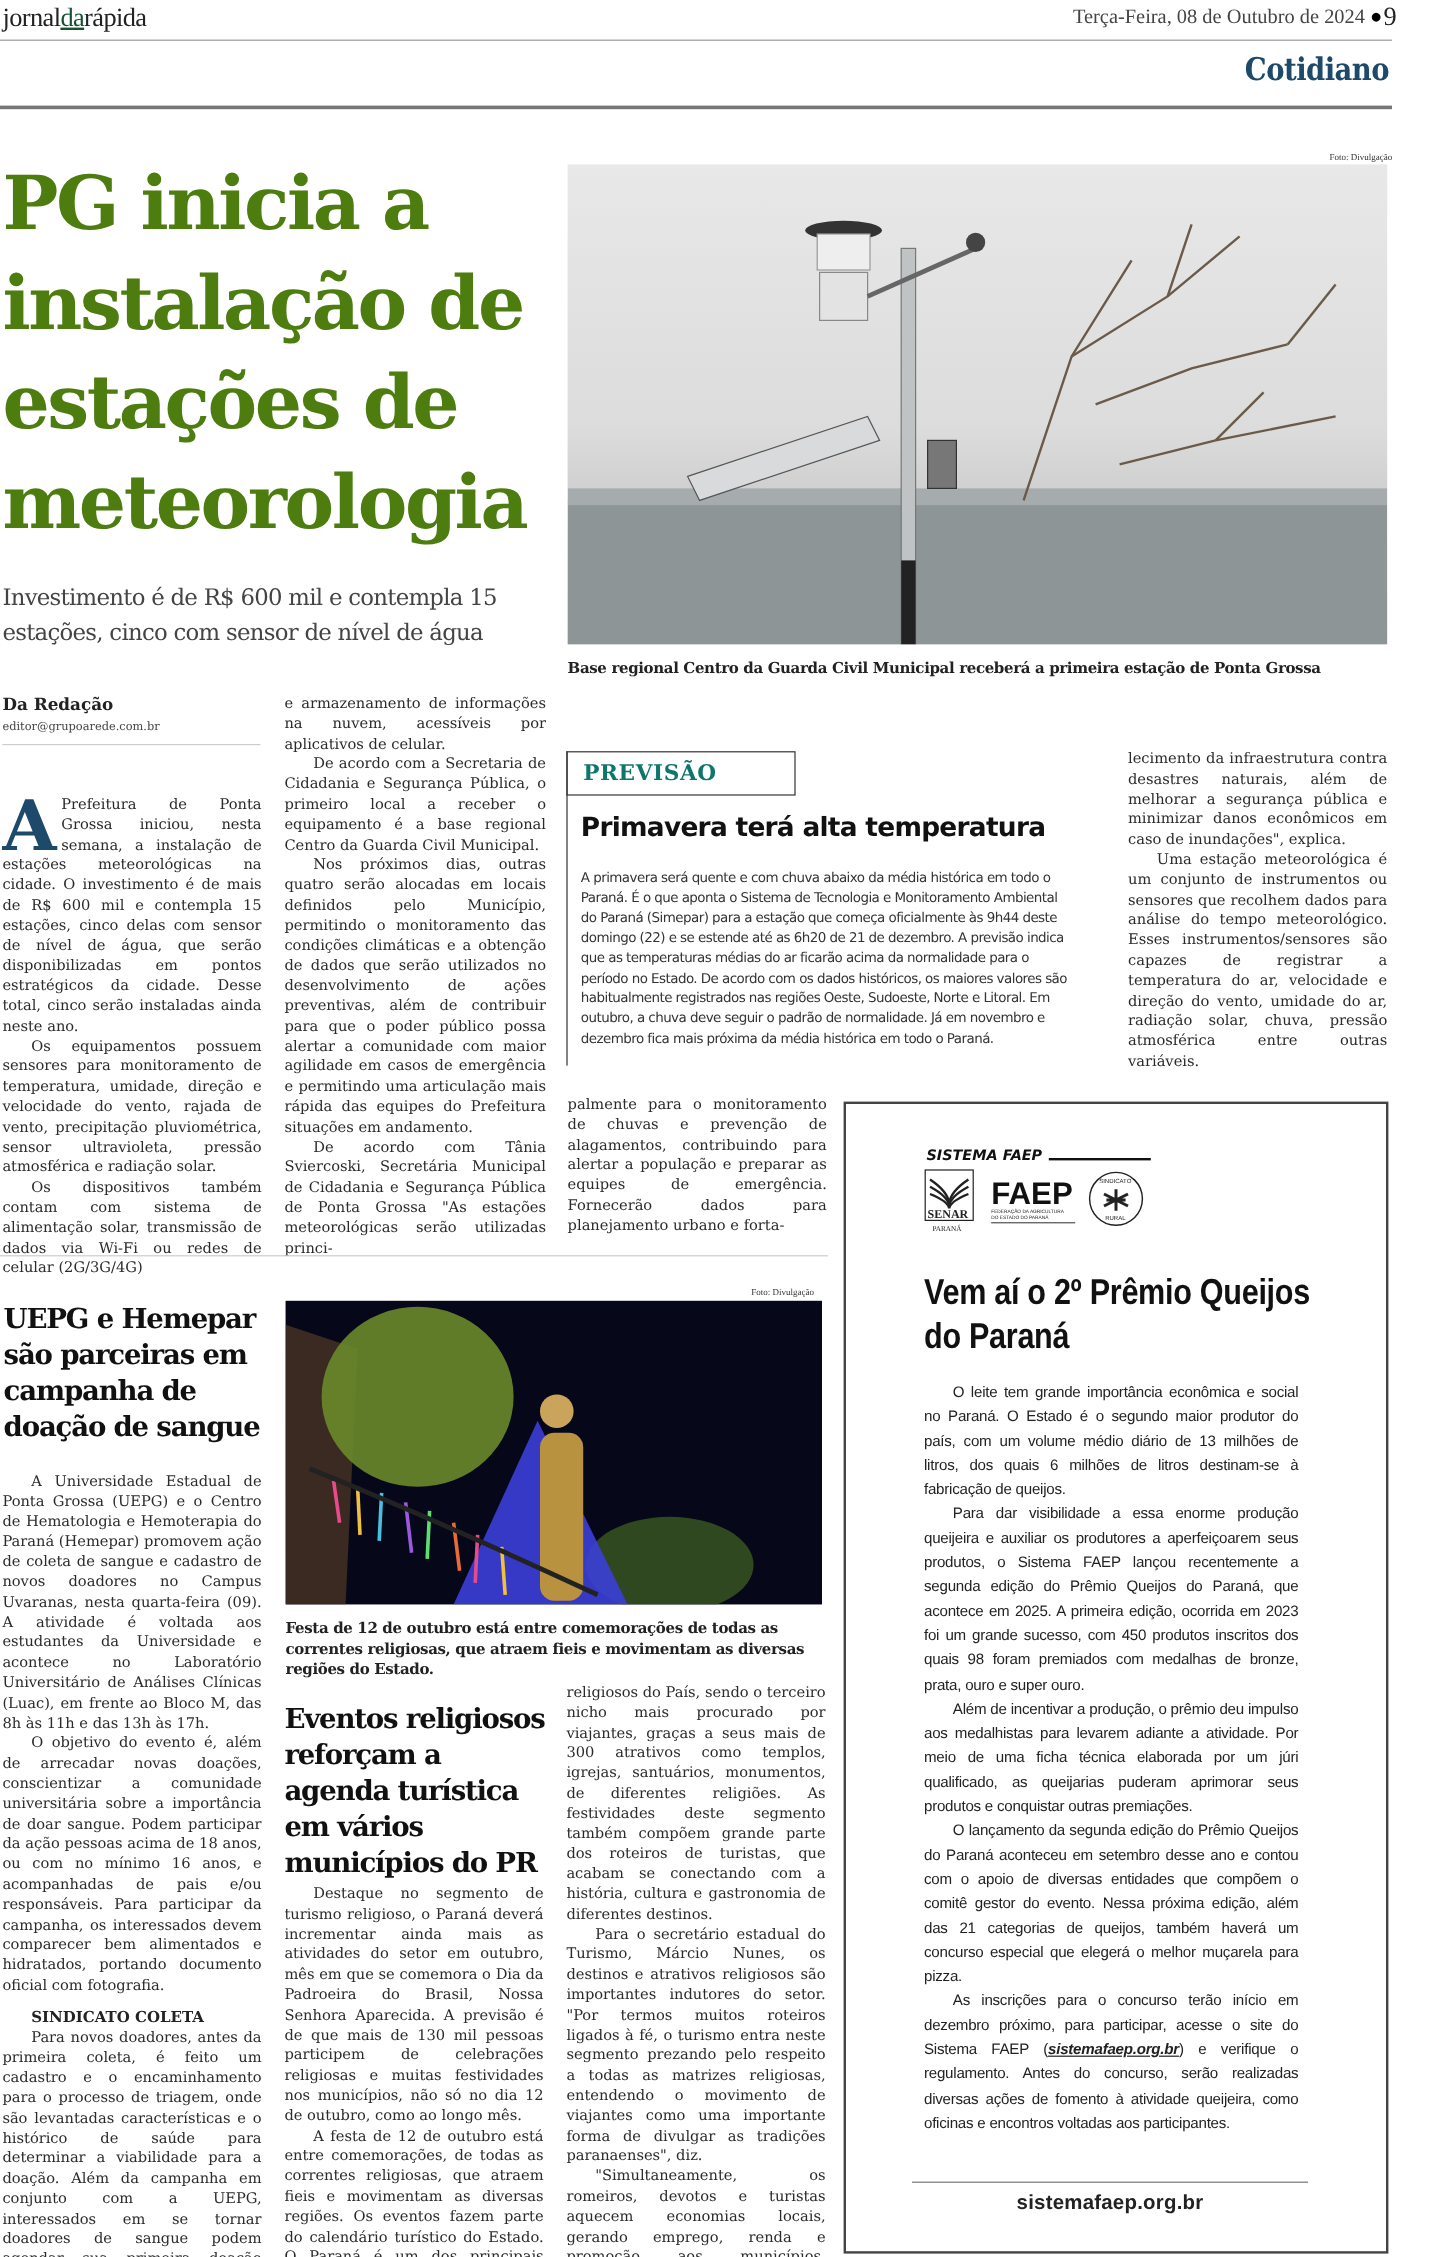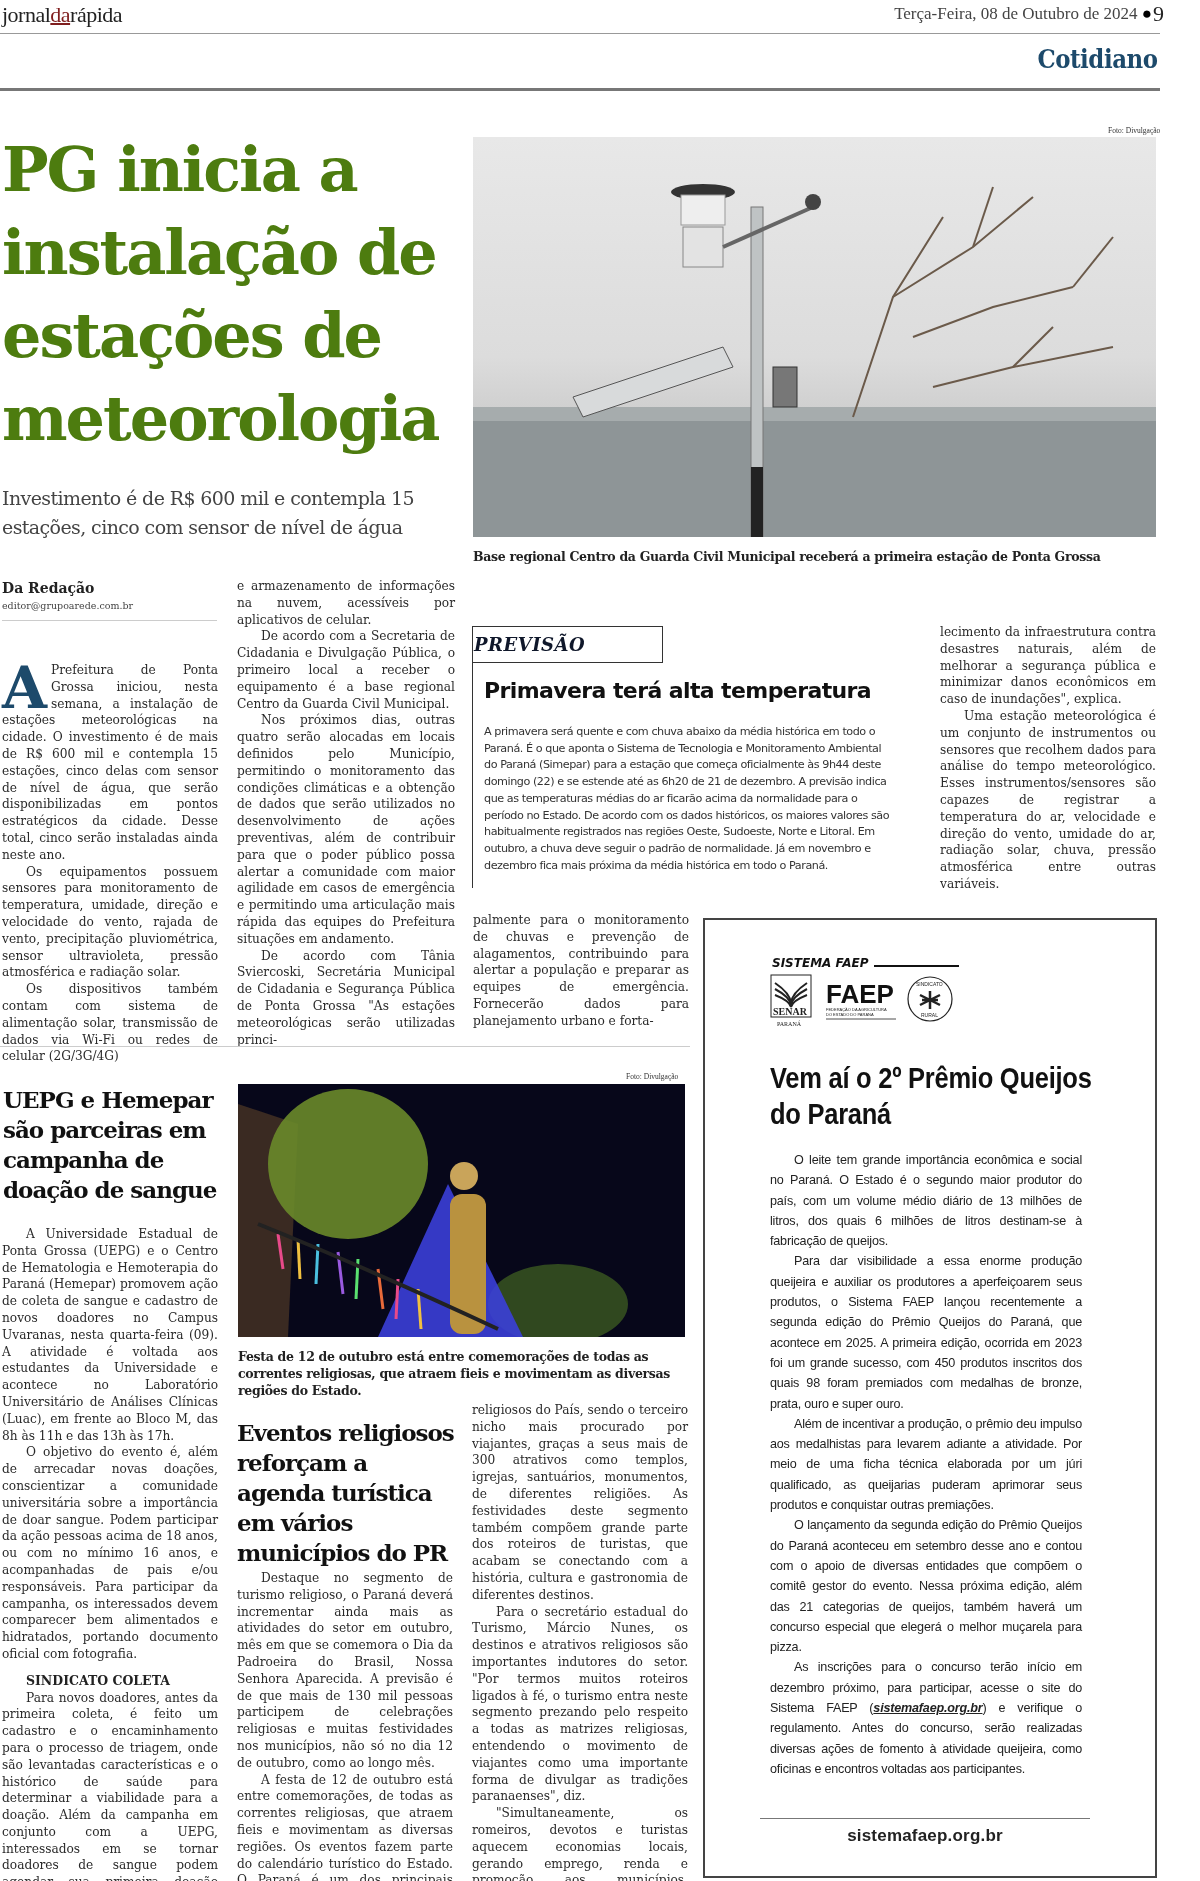--- a/index.html
+++ b/index.html
@@ -2,21 +2,21 @@
 <html><head>
 <meta charset="utf-8">
 <style>
   * { box-sizing: border-box; margin: 0; padding: 0; }
   html, body { width: 1200px; height: 1881px; background: #fff; overflow: hidden; }
   body { position: relative; font-family: "DejaVu Serif", serif; color: #222; }
   .abs { position: absolute; }
 
   
   .logo { left: 2px; top: 2px; font-family: "Liberation Serif", serif; font-size: 22px; letter-spacing: -0.5px; color: #222; }
-  .logo .da { color: #7f1d1d; text-decoration: underline; text-decoration-thickness: 2px; }
+  .logo .da { color: #14532d; text-decoration: underline; text-decoration-thickness: 2px; }
   .dateline { right: 48px; top: 4px; font-family: "Liberation Serif", serif; font-size: 17px; color: #444; }
   .dateline .dot { color:#000; font-weight:bold; }
   .pagenum { right: 36px; top: 1px; font-family: "Liberation Serif", serif; font-size: 22px; color:#222; }
   .rule-top { left: 0; top: 33px; width: 1160px; height: 1px; background: #999; }
   .section { right: 42px; top: 44px; font-family: "DejaVu Serif", serif; font-weight: bold; font-size: 26px; color: #1d4a6b; letter-spacing: -0.5px; transform: scaleX(0.88); transform-origin: right; }
   .rule-section { left: 0; top: 88px; width: 1160px; height: 3px; background: #777; }
 
   
   .headline { left: 2px; top: 128px; width: 460px; font-family: "DejaVu Serif", serif; font-weight: bold; font-size: 62px; line-height: 83px; color: #4d7c0f; letter-spacing: -2px; }
   .deck { left: 2px; top: 484px; width: 460px; font-family: "DejaVu Serif", serif; font-size: 19px; line-height: 29px; color: #444; letter-spacing: -0.6px; }
@@ -31,21 +31,21 @@
 
   
   .credit { font-size: 7.5px; color:#333; font-family: "Liberation Serif", serif; }
 
   
   .photo1 { left: 473px; top: 137px; width: 683px; height: 400px; background: linear-gradient(180deg,#e8e8e8 0%, #dcdcdc 55%, #c9c9c9 75%, #aeb3b4 100%); overflow: hidden; }
   .caption { font-family: "DejaVu Serif", serif; font-weight: bold; font-size: 12.5px; line-height: 17px; color: #222; letter-spacing: -0.3px; }
 
   
   .prev-box { left: 472px; top: 626px; width: 191px; height: 37px; border: 1px solid #333; }
-  .prev-label { left: 474px; top: 634px; font-family: "DejaVu Serif", serif; font-weight: bold; font-size: 18px; color: #0f172a; letter-spacing: 0.5px; font-style: italic; }
+  .prev-label { left: 486px; top: 634px; font-family: "DejaVu Serif", serif; font-weight: bold; font-size: 18px; color: #0f766e; letter-spacing: 0.5px; }
   .prev-side { left: 472px; top: 626px; width: 1px; height: 262px; background:#333; }
   .prev-title { left: 484px; top: 678px; font-family: "DejaVu Sans", sans-serif; font-weight: bold; font-size: 22px; color: #111; letter-spacing: -0.6px; }
   .prev-text { left: 484px; top: 724px; width: 410px; font-family: "DejaVu Sans", sans-serif; font-size: 11.2px; line-height: 16.7px; color: #333; letter-spacing: -0.45px; }
 
   
   .ad { left: 703px; top: 918px; width: 454px; height: 960px; border: 2px solid #444; }
   .ad-brand { left: 772px; top: 956px; font-family: "DejaVu Sans", sans-serif; font-weight: bold; font-style: italic; font-size: 12px; color:#111; }
   .ad-brand-rule { left: 874px; top: 965px; width: 85px; height: 2px; background: #111; }
   .ad-logos { left: 770px; top: 973px; width: 200px; height: 56px; }
   .ad-title { left: 770px; top: 1060px; width: 380px; font-family: "Liberation Sans", sans-serif; font-weight: bold; font-size: 30px; line-height: 36px; color: #111; transform: scaleX(0.85); transform-origin: left; letter-spacing: -0.3px; }
@@ -78,21 +78,21 @@
 <div class="abs byline-rule"></div>
 
 <div class="abs col" style="left:2px; top:662px; width:216px;">
   <p class="noindent"><span class="dropcap">A</span><span>Prefeitura de Ponta Grossa iniciou, nesta semana, a instalação de estações meteorológicas na cidade. O investimento é de mais de R$ 600 mil e contempla 15 estações, cinco delas com sensor de nível de água, que serão disponibilizadas em pontos estratégicos da cidade. Desse total, cinco serão instaladas ainda neste ano.</span></p>
   <p>Os equipamentos possuem sensores para monitoramento de temperatura, umidade, direção e velocidade do vento, rajada de vento, precipitação pluviométrica, sensor ultravioleta, pressão atmosférica e radiação solar.</p>
   <p>Os dispositivos também contam com sistema de alimentação solar, transmissão de dados via Wi-Fi ou redes de celular (2G/3G/4G)</p>
 </div>
 
 <div class="abs col" style="left:237px; top:578px; width:218px;">
   <p class="noindent">e armazenamento de informações na nuvem, acessíveis por aplicativos de celular.</p>
-  <p>De acordo com a Secretaria de Cidadania e Divulgação Pública, o primeiro local a receber o equipamento é a base regional Centro da Guarda Civil Municipal.</p>
+  <p>De acordo com a Secretaria de Cidadania e Segurança Pública, o primeiro local a receber o equipamento é a base regional Centro da Guarda Civil Municipal.</p>
   <p>Nos próximos dias, outras quatro serão alocadas em locais definidos pelo Município, permitindo o monitoramento das condições climáticas e a obtenção de dados que serão utilizados no desenvolvimento de ações preventivas, além de contribuir para que o poder público possa alertar a comunidade com maior agilidade em casos de emergência e permitindo uma articulação mais rápida das equipes do Prefeitura situações em andamento.</p>
   <p>De acordo com Tânia Sviercoski, Secretária Municipal de Cidadania e Segurança Pública de Ponta Grossa "As estações meteorológicas serão utilizadas princi-</p>
 </div>
 
 <div class="abs credit" style="left:1108px; top:126px;">Foto: Divulgação</div>
 <div class="abs photo1">
   <svg width="683" height="400" viewBox="0 0 683 400">
     <rect x="0" y="280" width="683" height="120" fill="#8e9597"></rect>
     <rect x="0" y="270" width="683" height="14" fill="#a6acad"></rect>
     <g stroke="#6b5a4a" stroke-width="2" fill="none">

